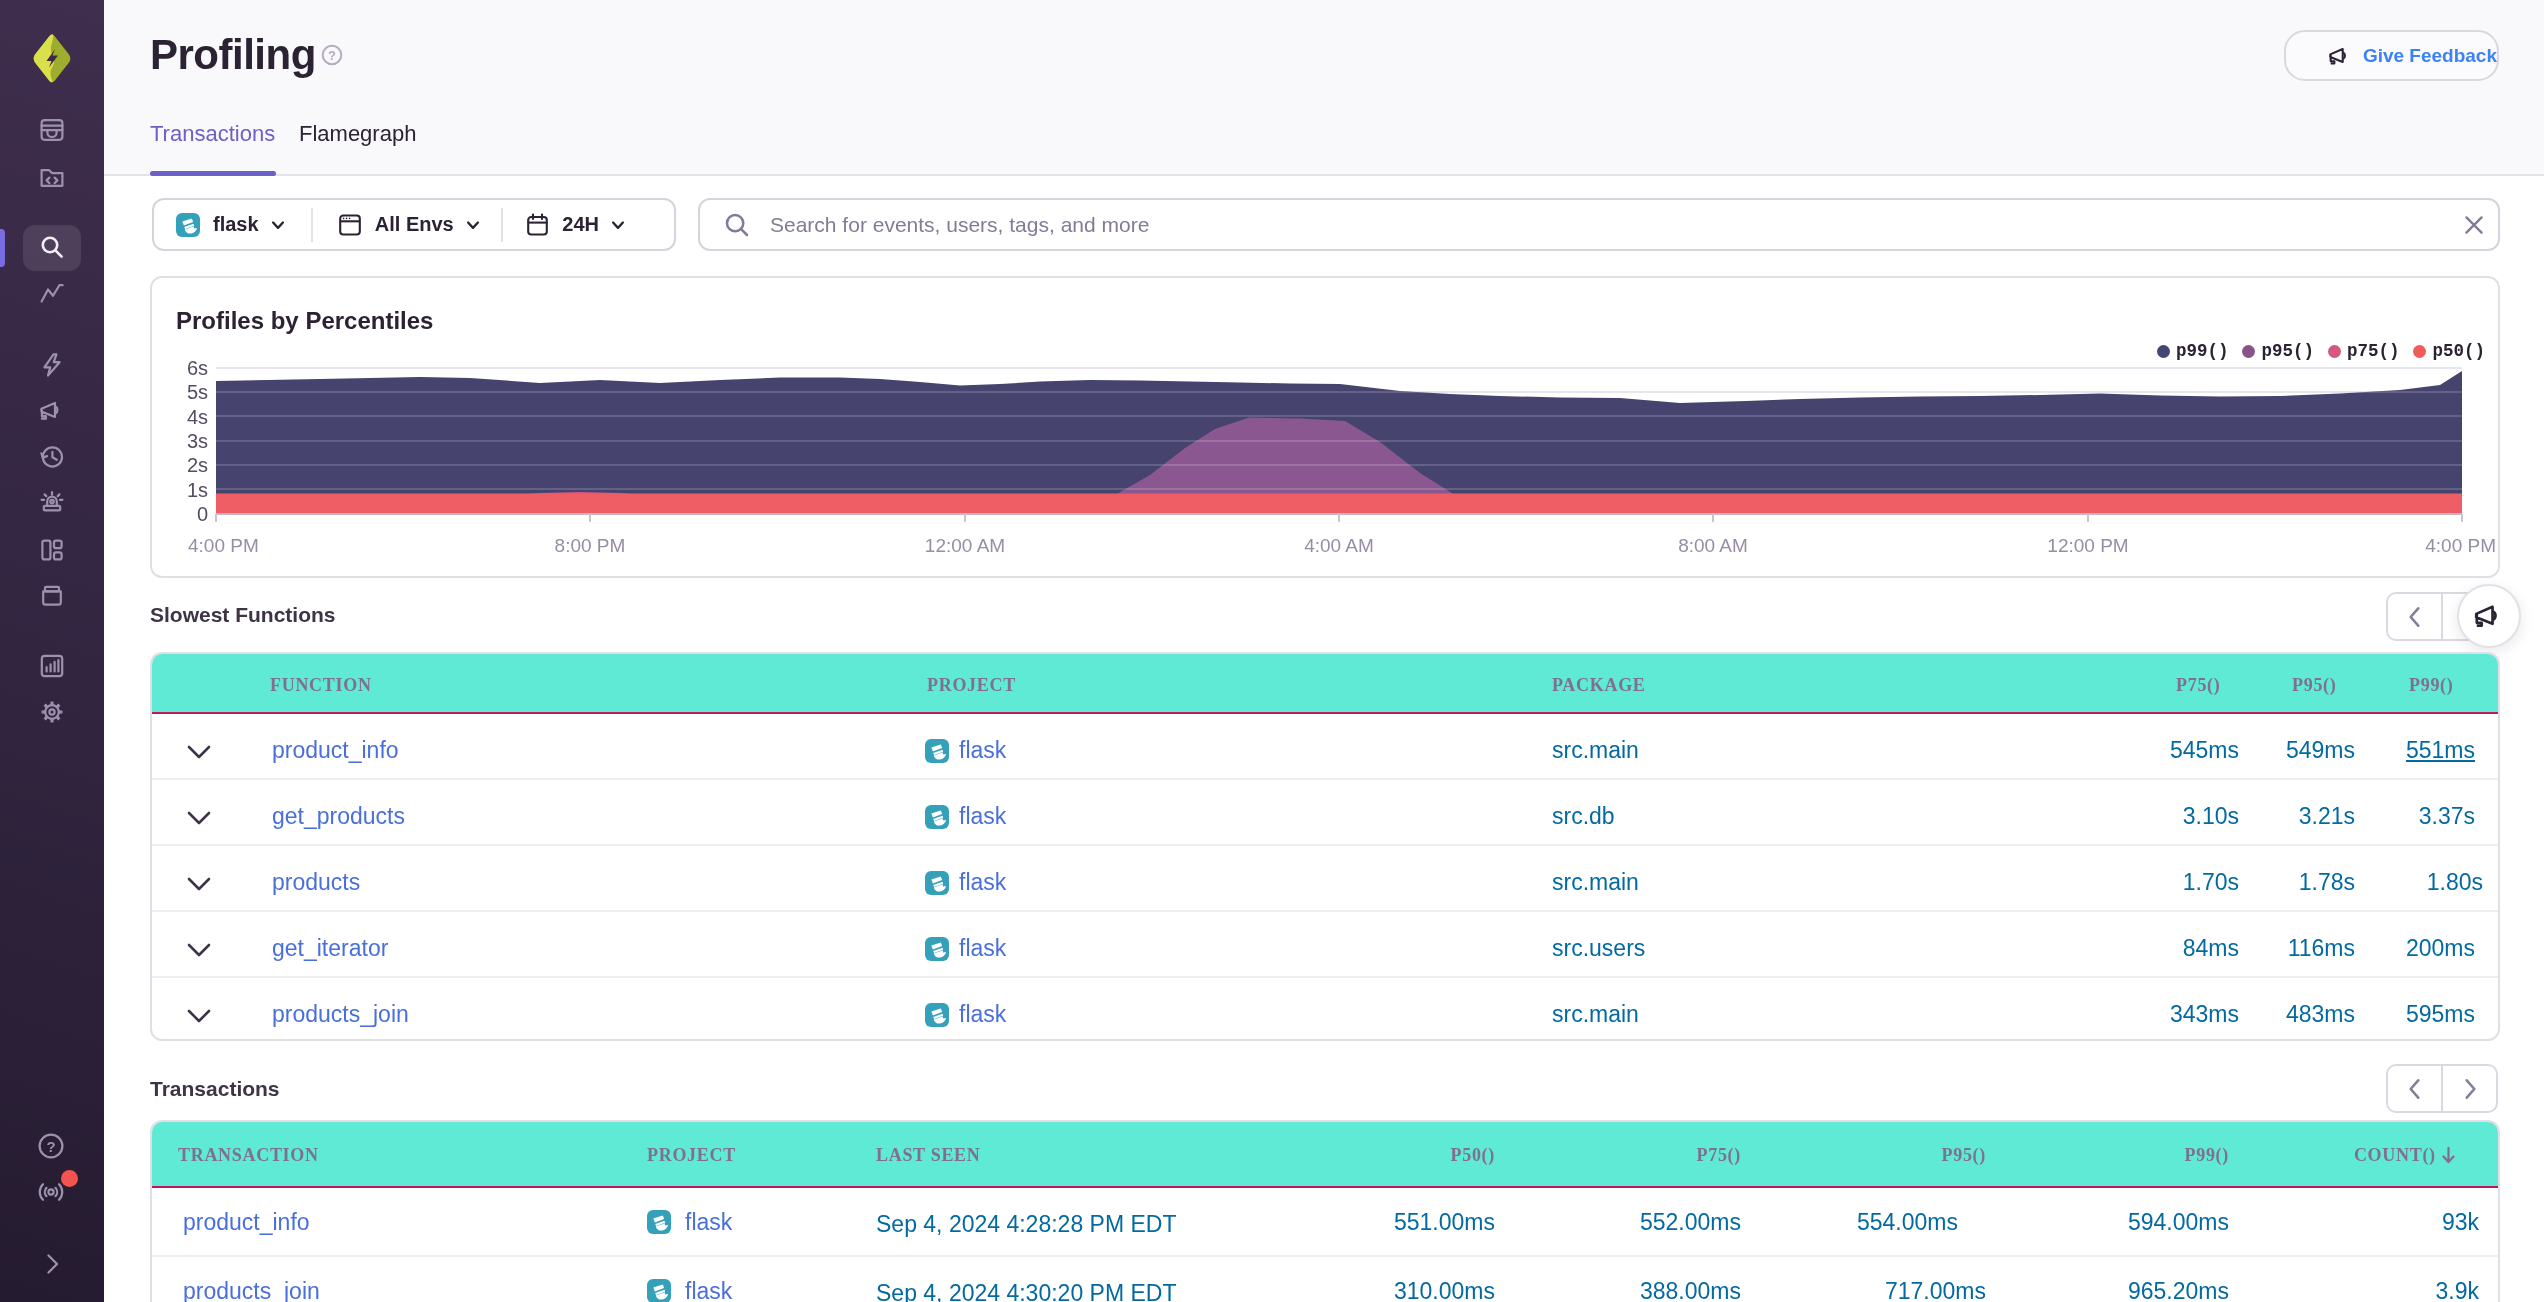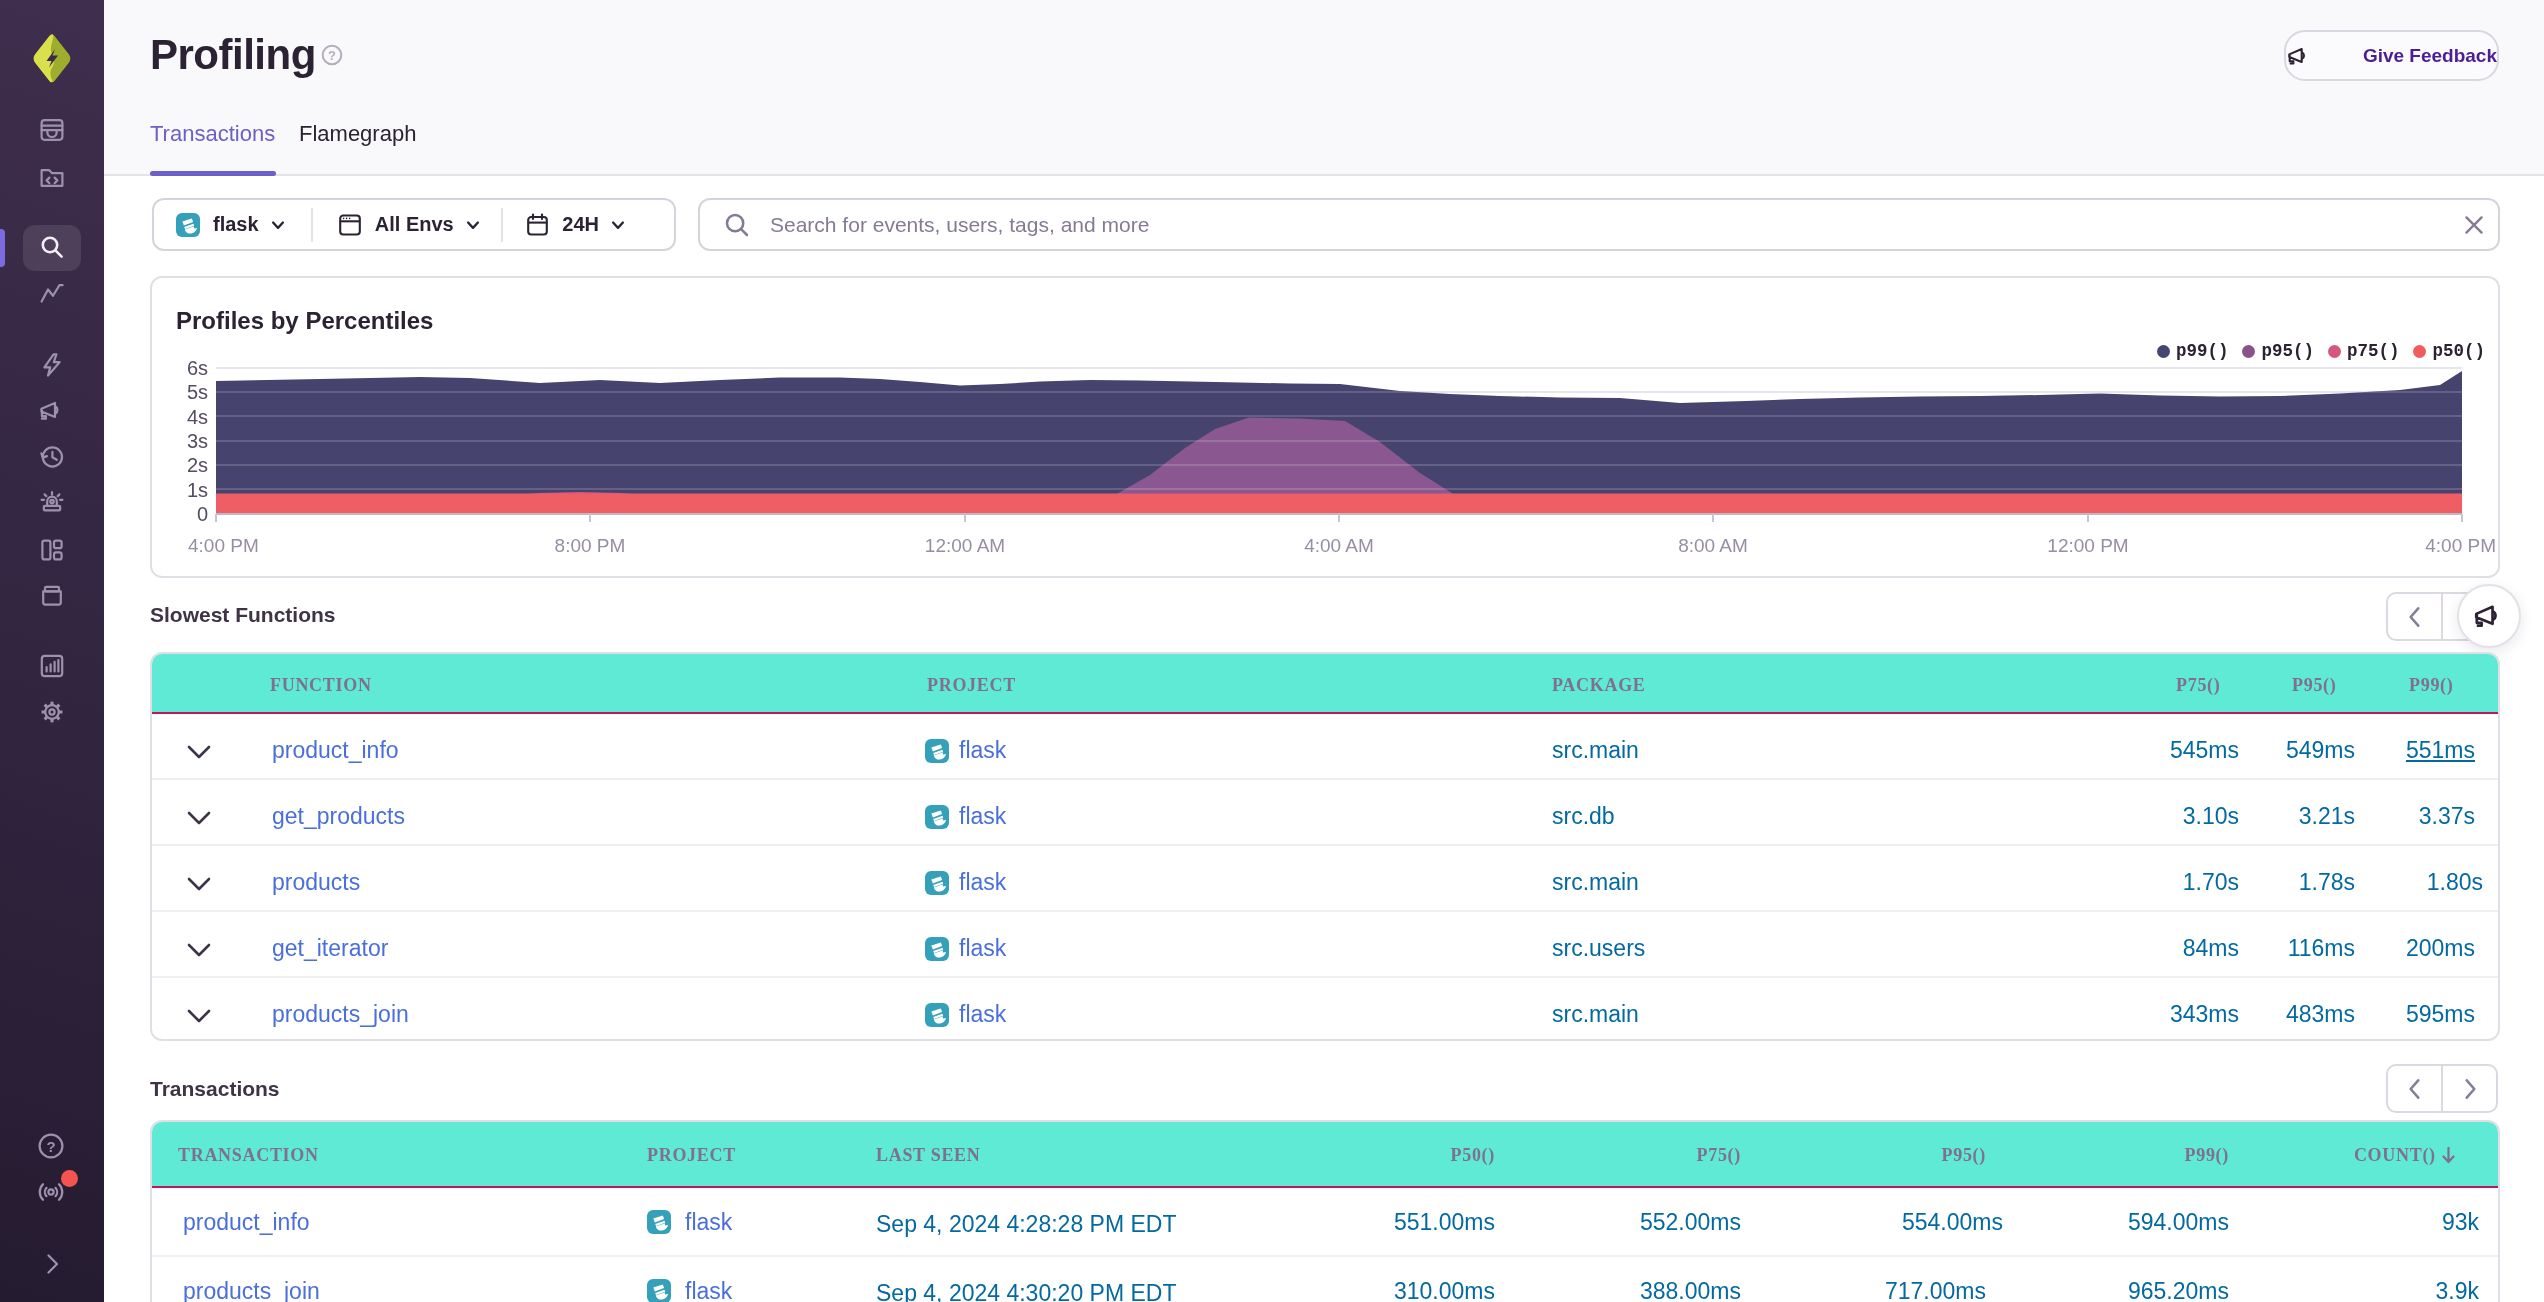--- a/index.html
+++ b/index.html
@@ -10,21 +10,21 @@
 
 #sidebar { position:absolute; left:0; top:0; width:104px; height:1302px;
   background:linear-gradient(199deg, #3f2e4d 0%, #342743 42%, #251b30 100%); }
 #sidebar svg { position:absolute; left:50%; transform:translateX(-50%); }
 #activebg { position:absolute; left:23px; top:225px; width:58px; height:46px; border-radius:12px; background:rgba(255,255,255,0.10); }
 #activebar { position:absolute; left:0; top:229px; width:5px; height:38px; border-radius:0 4px 4px 0; background:#7a6ce0; }
 
 
 #header { position:absolute; left:104px; top:0; width:2440px; height:176px; background:#f9f8fa; border-bottom:2px solid #e4e1e7; }
 #pagetitle { position:absolute; left:150px; top:31px; font-size:42px; font-weight:bold; color:#2b2233; letter-spacing:-0.5px; }
-#feedbackbtn { position:absolute; left:2284px; top:30px; width:215px; height:51px; background:#fbfafc; border:2px solid #dcd6e1; border-radius:21px; display:flex; align-items:center; justify-content:space-between; gap:10px; font-size:19px; font-weight:bold; white-space:nowrap; color:#4c1d95; }
+#feedbackbtn { position:absolute; left:2284px; top:30px; width:215px; height:51px; background:#fbfafc; border:2px solid #dcd6e1; border-radius:21px; display:flex; align-items:center; justify-content:flex-end; gap:10px; font-size:19px; font-weight:bold; white-space:nowrap; color:#3b82f6; }
 .tab { position:absolute; font-size:22px; }
 #tab1 { left:150px; top:121px; color:#6c5fc7; }
 #tab2 { left:299px; top:121px; color:#2b2233; }
 #tabline { position:absolute; left:150px; top:171px; width:126px; height:5px; border-radius:3px; background:#6c5fc7; }
 
 
 .ctrlbox { position:absolute; background:#fff; border:2px solid #d8d2dd; border-radius:12px; }
 #filterbox { left:152px; top:198px; width:524px; height:53px; display:flex; align-items:center; }
 .fseg { display:flex; align-items:center; height:100%; }
 .fdiv { width:2px; height:34px; background:#e4e1e7; }
@@ -364,21 +364,21 @@
         <svg width="24" height="24" viewBox="0 0 24 24" style="position:absolute;left:0;top:0;">
           <path d="M6.3 8.6 L15.8 5.6 L17.1 9.1 L7.9 12.4 Z" fill="#fff"></path>
           <path d="M8.2 13.9 L17.5 10.7 L18.1 12.7 L9.1 16.0 Z" fill="#fff"></path>
           <path d="M8.8 16.4 C9.4 19.2 12.1 21.0 15.1 20.5 C17.7 20.1 19.9 18.4 20.9 15.7 C21.1 15.1 20.6 14.7 20.1 15.1 C18.8 16.1 17.6 15.4 17.9 13.9 L18.0 13.3 Z" fill="#fff"></path>
         </svg>
       </div>
     <span class="cell link" style="left:533px; top:21px;">flask</span>
     <span class="cell" style="left:724px; top:23px;">Sep 4, 2024 4:28:28 PM EDT</span>
     <span class="cell num" style="right:1003px; top:21px;">551.00ms</span>
     <span class="cell num" style="right:757px; top:21px;">552.00ms</span>
-    <span class="cell num" style="right:495px; top:21px;margin-left:46px;">554.00ms</span>
+    <span class="cell num" style="right:540px; top:21px;margin-left:46px;">554.00ms</span>
     <span class="cell num" style="right:269px; top:21px;">594.00ms</span>
     <span class="cell num" style="right:19px; top:21px;">93k</span>
   </div>
   <div class="row" style="top:135px; height:69px;">
     <span class="cell link" style="left:31px; top:21px;">products_join</span>
     <div class="pbadge" style="left:495px; top:22px;">
         <svg width="24" height="24" viewBox="0 0 24 24" style="position:absolute;left:0;top:0;">
           <path d="M6.3 8.6 L15.8 5.6 L17.1 9.1 L7.9 12.4 Z" fill="#fff"></path>
           <path d="M8.2 13.9 L17.5 10.7 L18.1 12.7 L9.1 16.0 Z" fill="#fff"></path>
           <path d="M8.8 16.4 C9.4 19.2 12.1 21.0 15.1 20.5 C17.7 20.1 19.9 18.4 20.9 15.7 C21.1 15.1 20.6 14.7 20.1 15.1 C18.8 16.1 17.6 15.4 17.9 13.9 L18.0 13.3 Z" fill="#fff"></path>

